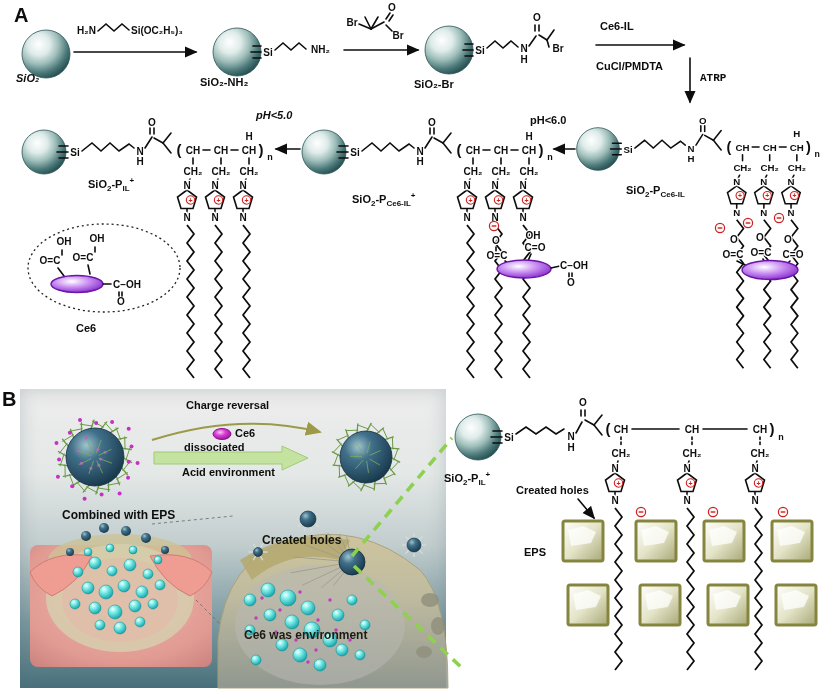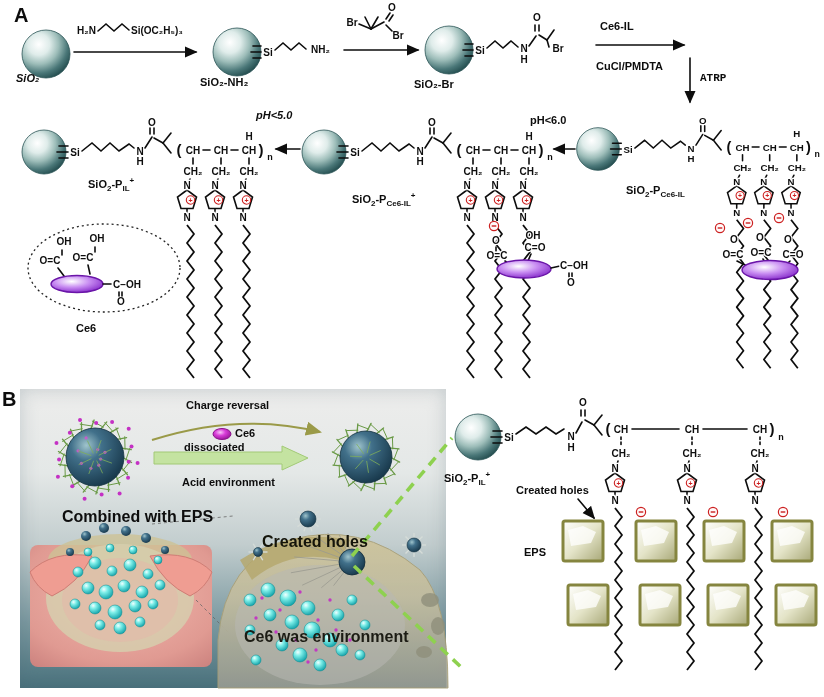--- a/index.html
+++ b/index.html
@@ -5,21 +5,21 @@
   html,body{margin:0;padding:0;background:#fff;}
   #fig{position:relative;width:824px;height:697px;background:#ffffff;overflow:hidden;
        font-family:"Liberation Sans",sans-serif;}
   #panelB-bg{position:absolute;left:20px;top:389px;width:426px;height:299px;
      background:linear-gradient(180deg,#ededec 0%,#e4e8e7 28%,#c2cdce 52%,#7b99a0 78%,#4a727d 100%);
      box-shadow:inset 0 0 18px rgba(70,100,110,.25);}
   svg{position:absolute;left:0;top:0;}
   .lab{position:absolute;font-weight:bold;font-size:11px;color:#0d0d0d;white-space:nowrap;z-index:5;}
   .ctr{}
   .big{font-size:20px;}
-  .sm{font-size:16px;}
+  .sm{font-size:12px;}
   .lab sub,.lab sup{font-size:8px;}
   .at{font:bold 10px "Liberation Sans",sans-serif;fill:#0d0d0d;}
   .bk{font:bold 15px "Liberation Sans",sans-serif;fill:#0d0d0d;}
   .nn{font:bold 9px "Liberation Sans",sans-serif;fill:#0d0d0d;}
   .rd{font:bold 7px "Liberation Sans",sans-serif;fill:#cc2020;}
   .hl{paint-order:stroke;stroke:#ffffff;stroke-width:2.6px;}
   .bd{stroke:#0d0d0d;stroke-width:1.6;fill:none;stroke-linecap:round;}
   .bd2{stroke:#0d0d0d;stroke-width:1.8;fill:none;stroke-linejoin:round;}
   .dsh{stroke:#222;stroke-width:1.3;fill:none;stroke-dasharray:2,3;}
 </style>
@@ -587,20 +587,20 @@
   <div class="lab ctr" style="left:530px;top:114px;width:58px;">pH&lt;6.0</div>
   <div class="lab ctr" style="left:88px;top:176px;width:80px;"><span>SiO</span><sub>2</sub><span>-P</span><sub>IL</sub><sup>+</sup></div>
   <div class="lab ctr" style="left:352px;top:191px;width:92px;"><span>SiO</span><sub>2</sub><span>-P</span><sub>Ce6-IL</sub><sup>+</sup></div>
   <div class="lab ctr" style="left:626px;top:184px;width:90px;"><span>SiO</span><sub>2</sub><span>-P</span><sub>Ce6-IL</sub></div>
   <div class="lab ctr" style="left:76px;top:322px;width:56px;">Ce6</div>
 
   <div class="lab big" style="left:2px;top:388px;">B</div>
   <div class="lab ctr" style="left:186px;top:399px;width:104px;">Charge reversal</div>
   <div class="lab" style="left:235px;top:427px;">Ce6</div>
   <div class="lab ctr" style="left:184px;top:441px;width:84px;">dissociated</div>
-  <div class="lab ctr" style="left:182px;top:466px;width:112px;margin-top:10px;">Acid environment</div>
+  <div class="lab ctr" style="left:182px;top:466px;width:112px;">Acid environment</div>
   <div class="lab ctr sm" style="left:62px;top:508px;width:112px;">Combined with EPS</div>
   <div class="lab ctr sm" style="left:262px;top:533px;width:92px;color:#14140a;">Created holes</div>
   <div class="lab ctr sm" style="left:244px;top:628px;width:126px;color:#1c1c14;">Ce6 was environment</div>
   <div class="lab ctr" style="left:444px;top:470px;width:70px;"><span>SiO</span><sub>2</sub><span>-P</span><sub>IL</sub><sup>+</sup></div>
   <div class="lab ctr" style="left:516px;top:484px;width:92px;">Created holes</div>
   <div class="lab" style="left:524px;top:546px;">EPS</div>
 </div>
 
 </body></html>

